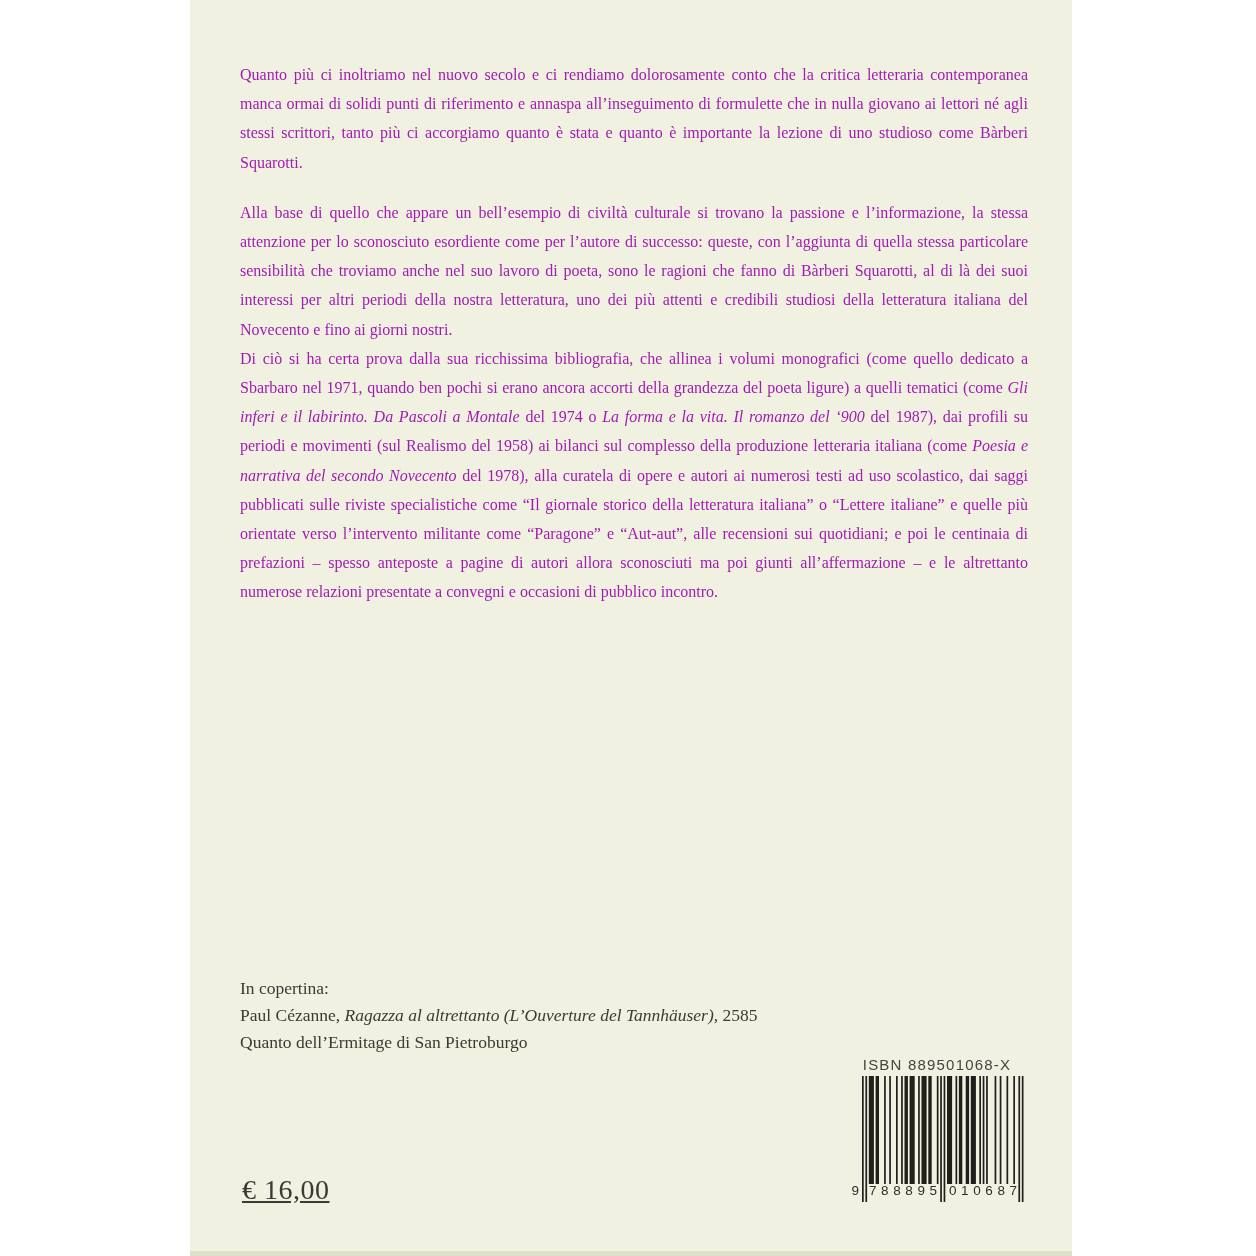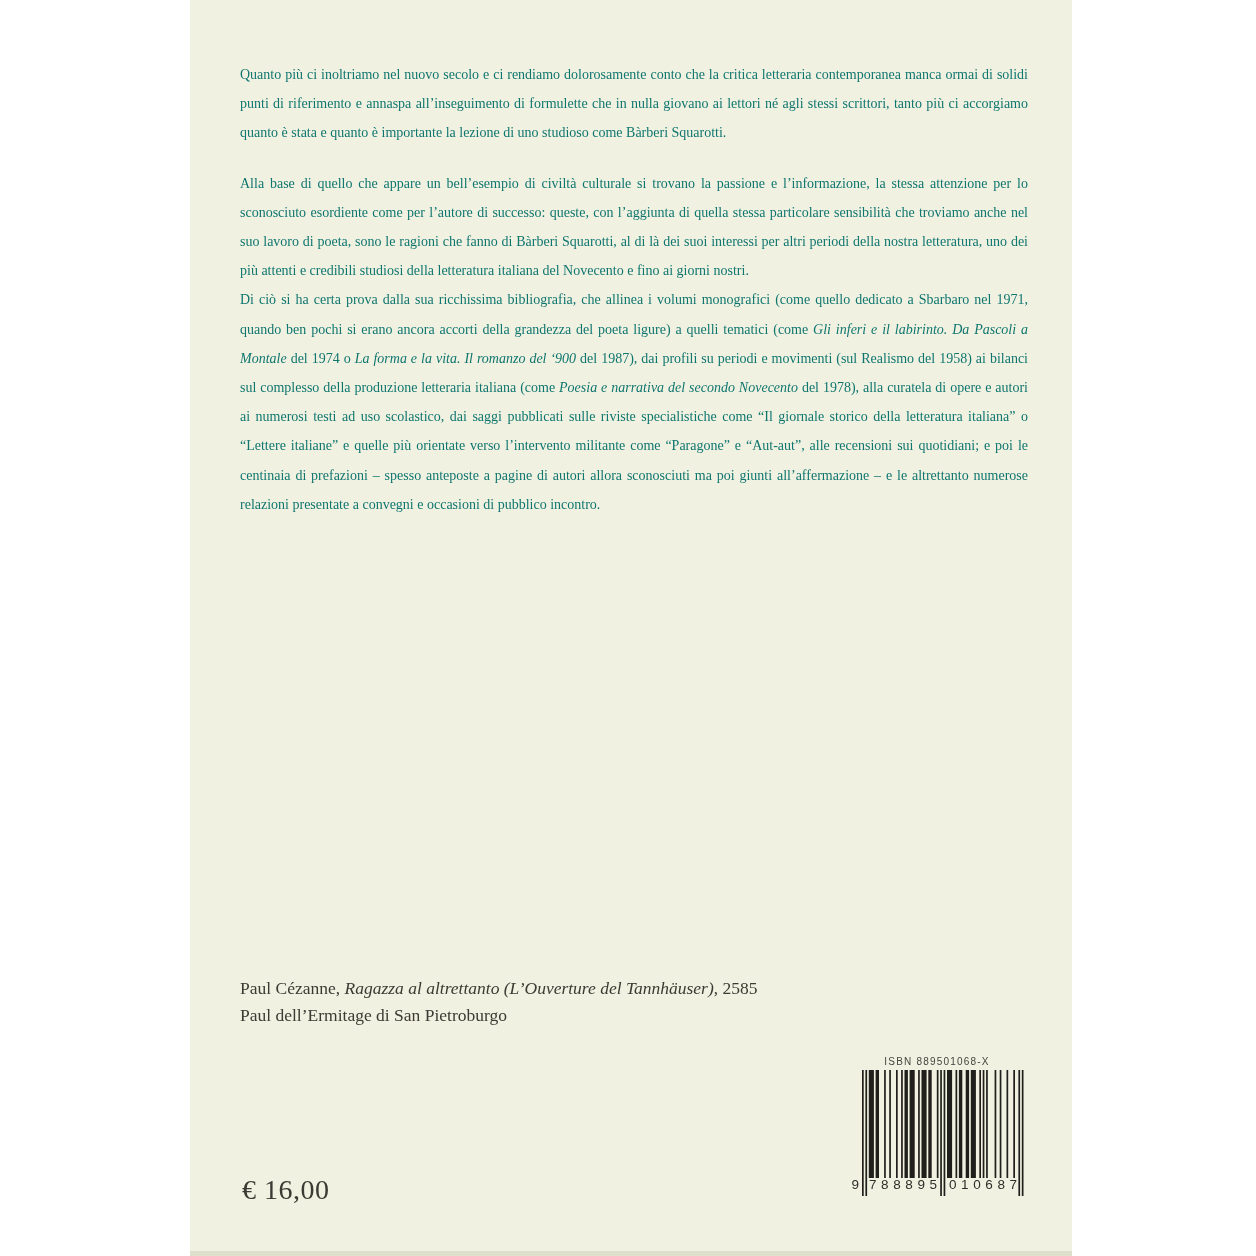--- a/index.html
+++ b/index.html
@@ -12,45 +12,46 @@
   }
   .cover {
     position: absolute; left: 190px; top: 0;
     width: 882px; height: 1256px;
     background: #f1f1e2;
     border-bottom: 5px solid #dfe0cc;
     box-sizing: border-box;
   }
   .blurb {
     position: absolute; left: 50px; top: 60px; width: 788px;
-    font-size: 14px; line-height: 29.2px;
+    font-size: 16px; line-height: 29.2px;
     text-align: justify;
-    color: #0f766e;
+    color: #a21caf;
   }
   .blurb p { margin: 0; }
   .blurb p.gap-after { margin-bottom: 21px; }
   .blurb i, .credits i { font-style: italic; }
   .credits {
     position: absolute; left: 50px; top: 975px;
     font-size: 17.5px; line-height: 27px;
     color: #3b3a33;
     white-space: nowrap;
   }
   .price {
     position: absolute; left: 52px; top: 1174px;
     font-size: 28px; color: #3b3a33;
     letter-spacing: 0.5px;
+    text-decoration: underline;
   }
   .barcode {
     position: absolute; left: 656px; top: 1056px; width: 182px;
   }
   .isbn-label {
     text-align: center;
     font-family: "Liberation Sans", sans-serif;
-    font-size: 10px; letter-spacing: 1.2px;
+    font-size: 15px; letter-spacing: 1.2px;
     color: #45443e;
     margin-bottom: 3px;
     white-space: nowrap;
   }
   .bars-wrap { position: relative; width: 182px; height: 126px; }
   .bars-wrap svg { position: absolute; left: 0; top: 0; }
   .digit-row {
     position: absolute; left: 0; top: 107px; width: 182px; height: 19px;
     font-family: "Liberation Sans", sans-serif;
     font-size: 13.5px; color: #2f2e29;
@@ -64,22 +65,23 @@
 
 <div class="cover" style="background: rgb(241, 241, 226);">
 
   <div class="blurb">
     <p class="gap-after"><span>Quanto più ci inoltriamo nel nuovo secolo e ci rendiamo dolorosamente conto che la critica letteraria contemporanea manca ormai di solidi punti di riferimento e annaspa all’inseguimento di formulette che in nulla giovano ai lettori né agli stessi scrittori, tanto più ci accorgiamo quanto è stata e quanto è importante la lezione di uno studioso come Bàrberi Squarotti.</span></p>
     <p><span>Alla base di quello che appare un bell’esempio di civiltà culturale si trovano la passione e l’informazione, la stessa attenzione per lo sconosciuto esordiente come per l’autore di successo: queste, con l’aggiunta di quella stessa particolare sensibilità che troviamo anche nel suo lavoro di poeta, sono le ragioni che fanno di Bàrberi Squarotti, al di là dei suoi interessi per altri periodi della nostra letteratura, uno dei più attenti e credibili studiosi della letteratura italiana del Novecento e fino ai giorni nostri.</span></p>
     <p><span>Di ciò si ha certa prova dalla sua ricchissima bibliografia, che allinea i volumi monografici (come quello dedicato a Sbarbaro nel 1971, quando ben pochi si erano ancora accorti della grandezza del poeta ligure) a quelli tematici (come </span><i>Gli inferi e il labirinto. Da Pascoli a Montale</i><span> del 1974 o </span><i>La forma e la vita. Il romanzo del ‘900</i><span> del 1987), dai profili su periodi e movimenti (sul Realismo del 1958) ai bilanci sul complesso della produzione letteraria italiana (come </span><i>Poesia e narrativa del secondo Novecento</i><span> del 1978), alla curatela di opere e autori ai numerosi testi ad uso scolastico, dai saggi pubblicati sulle riviste specialistiche come “Il giornale storico della letteratura italiana” o “Lettere italiane” e quelle più orientate verso l’intervento militante come “Paragone” e “Aut-aut”, alle recensioni sui quotidiani; e poi le centinaia di prefazioni – spesso anteposte a pagine di autori allora sconosciuti ma poi giunti all’affermazione – e le altrettanto numerose relazioni presentate a convegni e occasioni di pubblico incontro.</span></p>
   </div>
 
   <div class="credits">
+    <div>In copertina:</div>
     <div><span>Paul Cézanne, </span><i>Ragazza al altrettanto (L’Ouverture del Tannhäuser)</i><span>, 2585</span></div>
-    <div>Paul dell’Ermitage di San Pietroburgo</div>
+    <div>Quanto dell’Ermitage di San Pietroburgo</div>
   </div>
 
   <div class="price">€ 16,00</div>
 
   <div class="barcode">
     <div class="isbn-label">ISBN 889501068-X</div>
     <div class="bars-wrap">
       <div>
           <svg width="182" height="126" viewBox="0 0 182 126" xmlns="http://www.w3.org/2000/svg">
             <rect x="16.00" y="0" width="1.70" height="126" fill="#211f1b"></rect>

